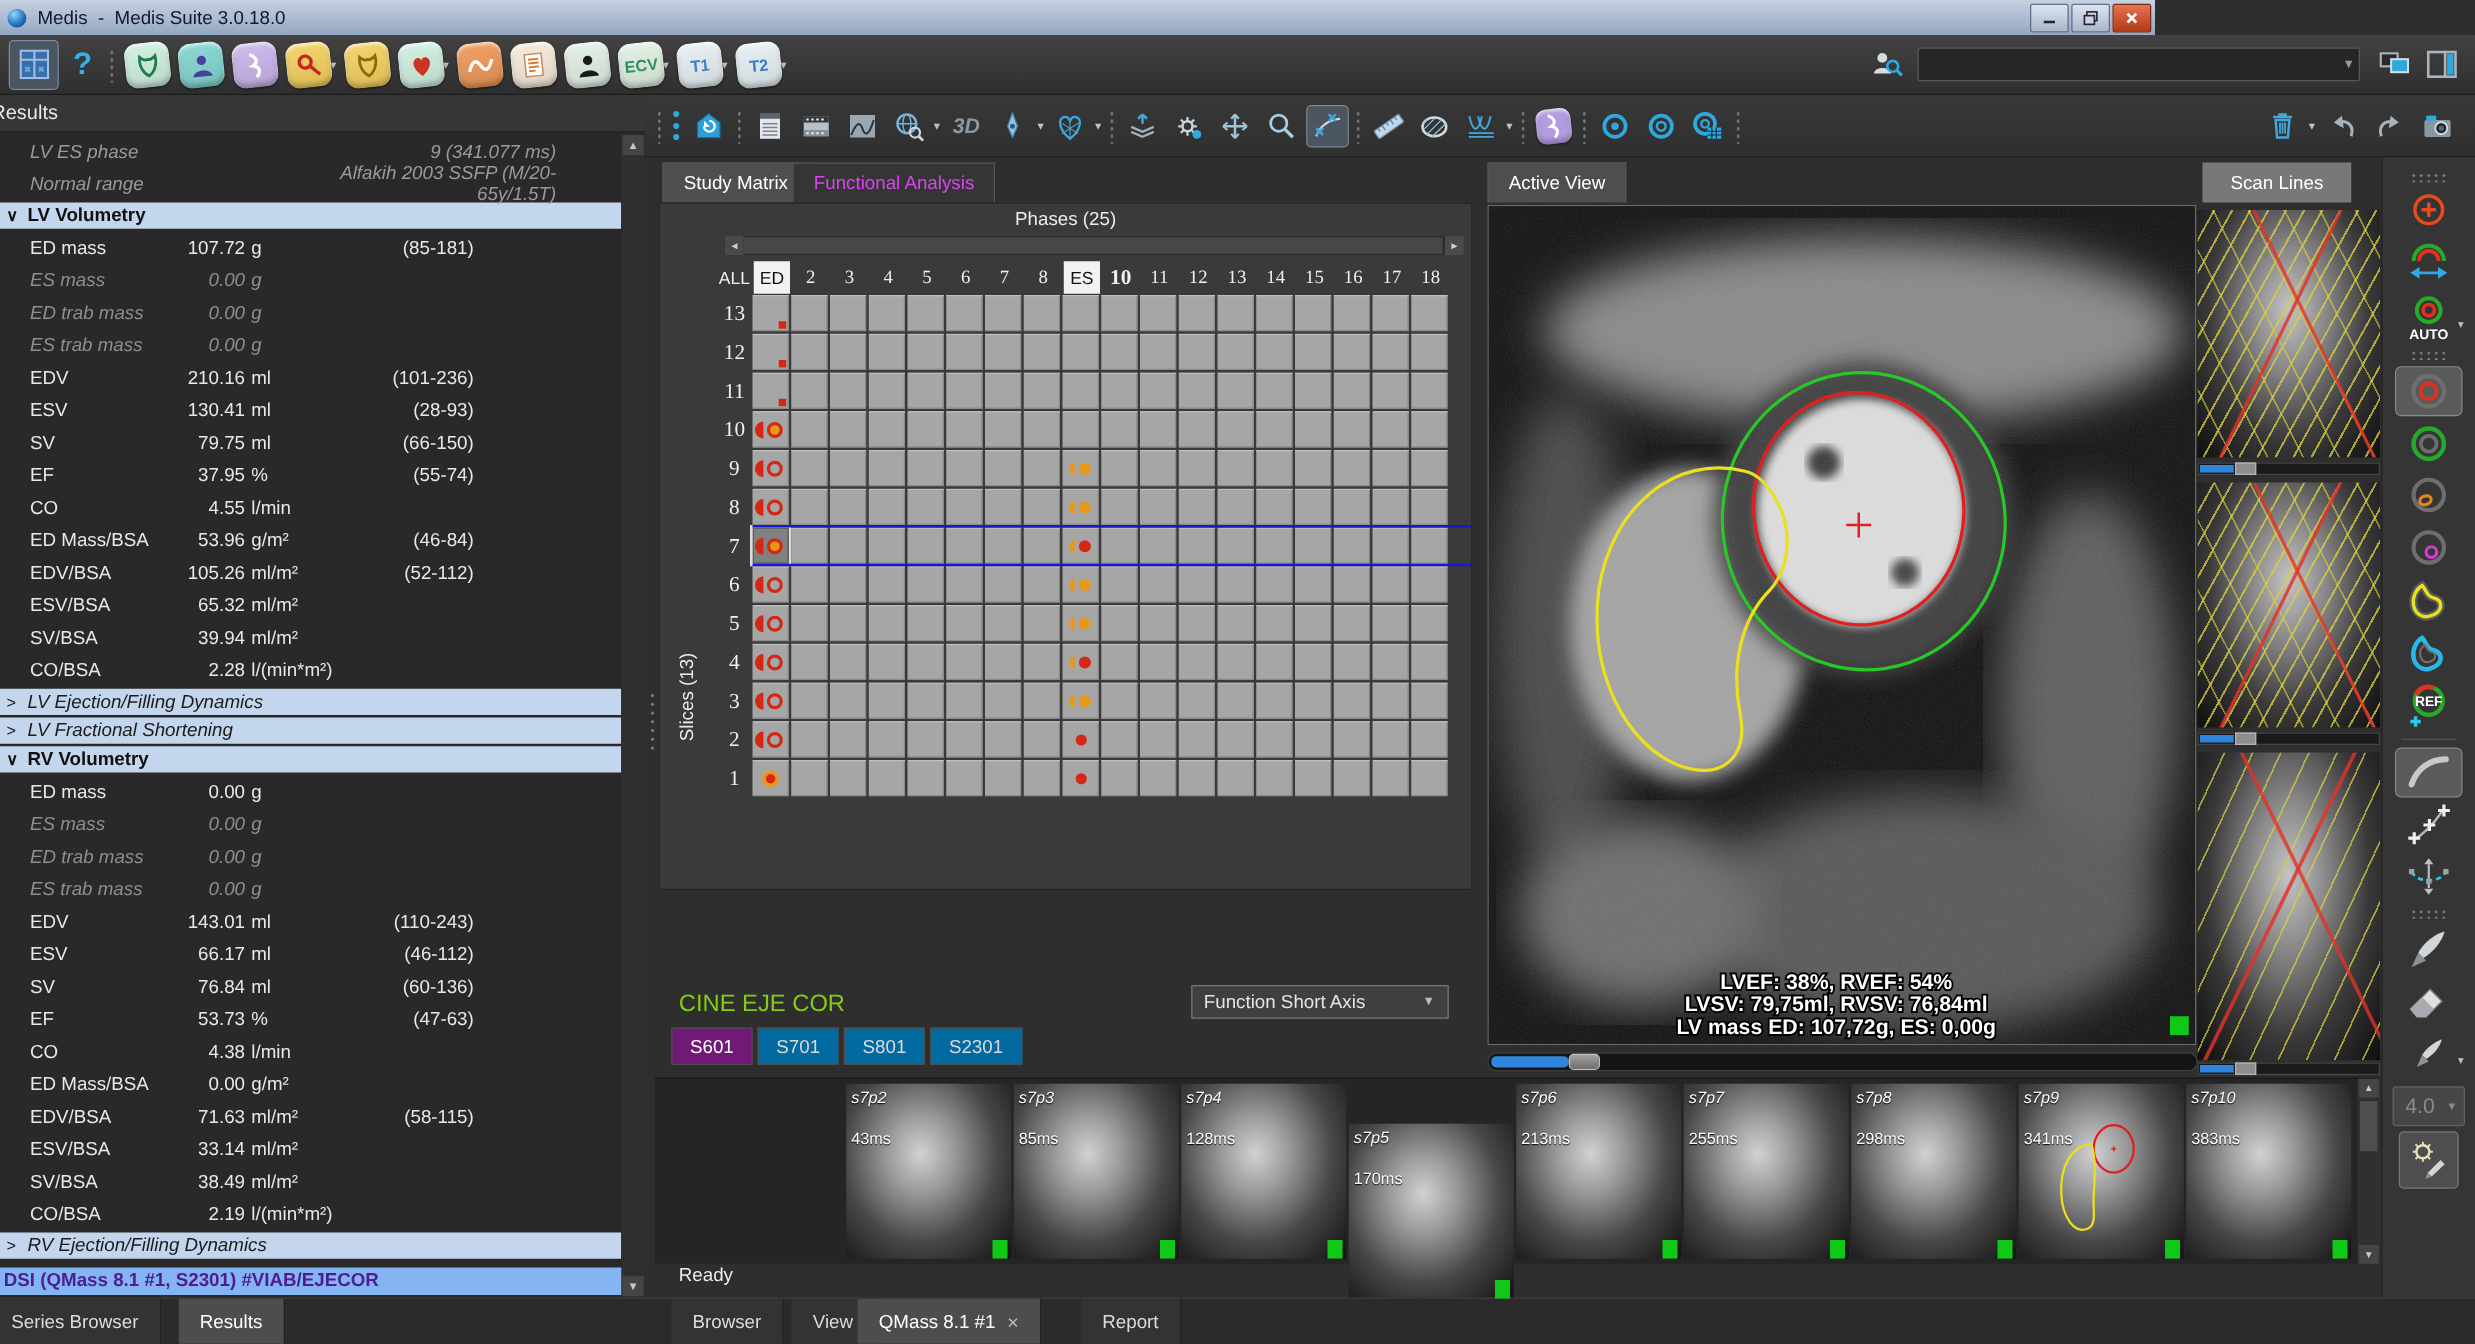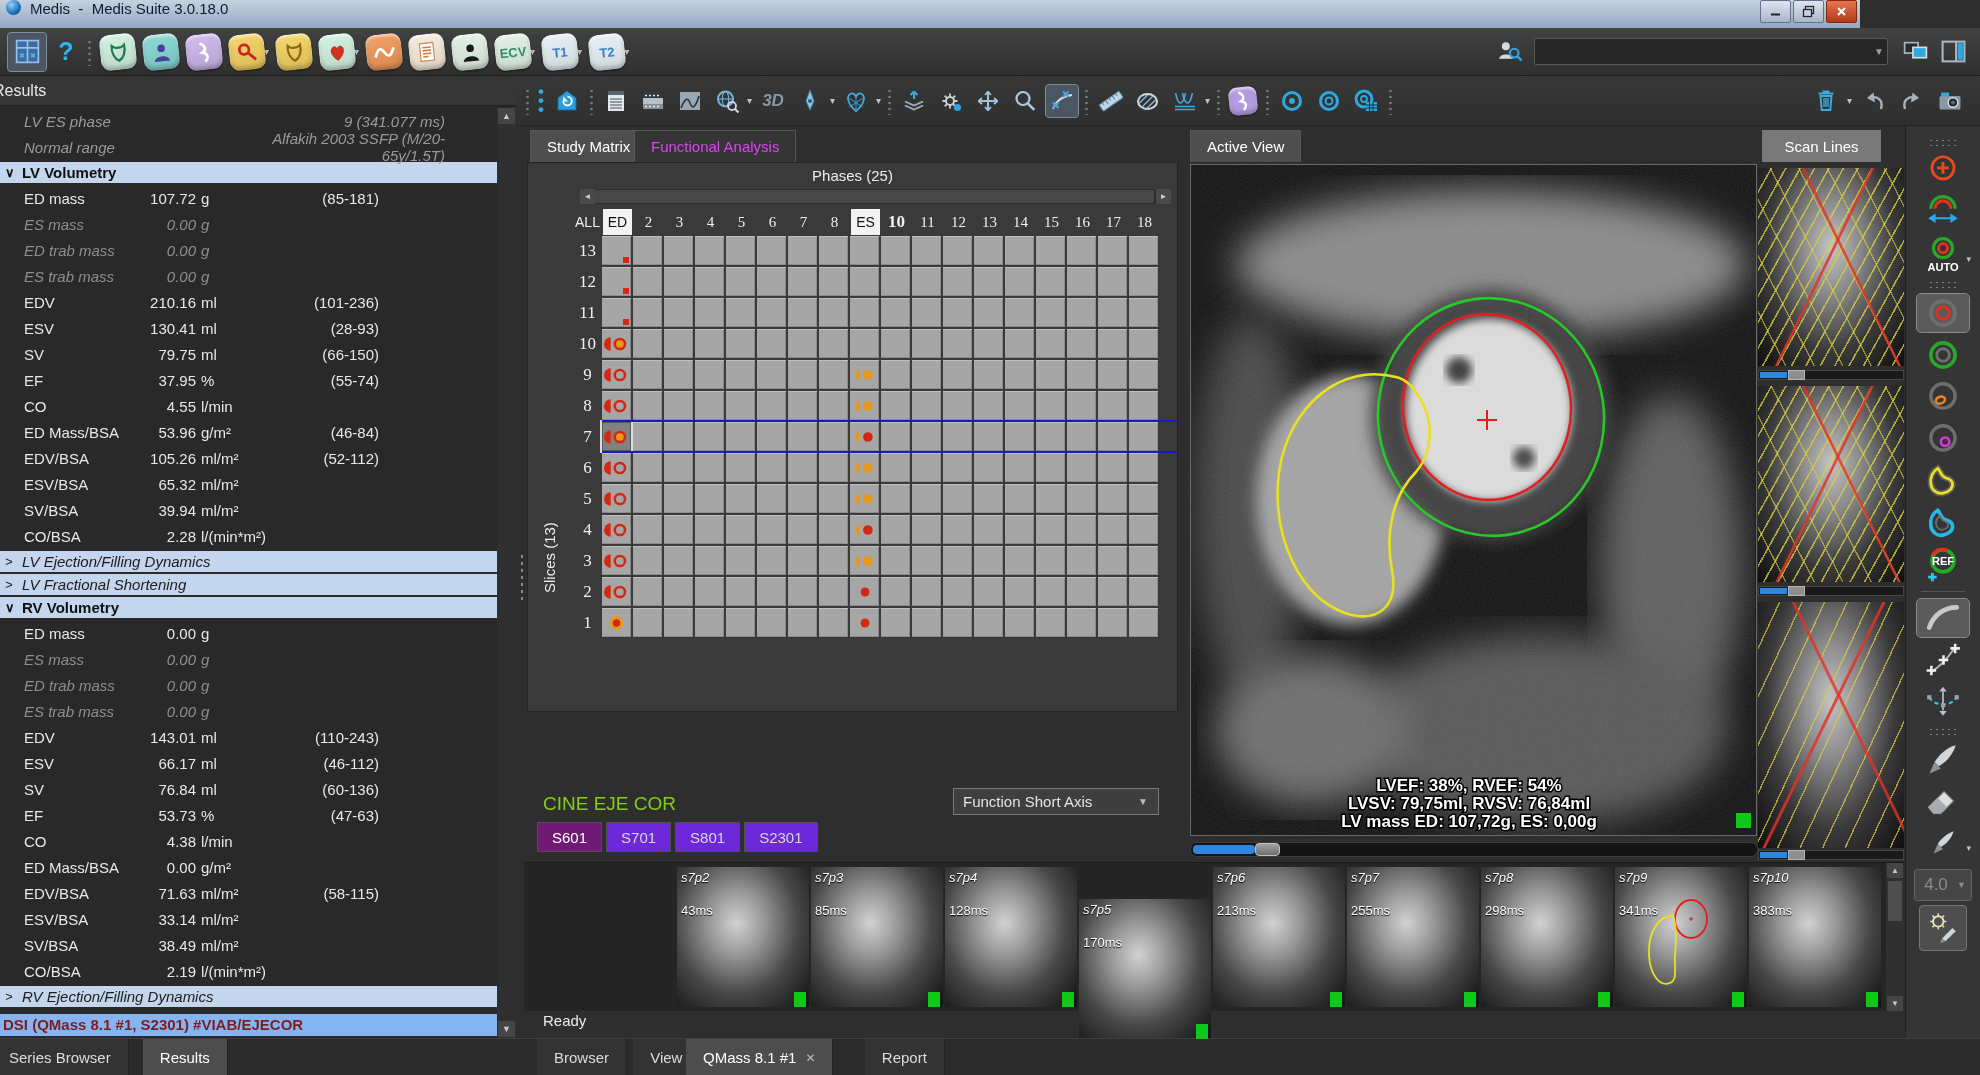--- a/index.html
+++ b/index.html
@@ -1,22 +1,22 @@
 <!DOCTYPE html>
 <html><head>
 <meta charset="utf-8">
 <style>
   html,body{margin:0;padding:0}
   body{width:1980px;height:1075px;overflow:hidden;position:relative;background:#2e2e2e;
        font-family:"Liberation Sans",sans-serif;color:#ddd;-webkit-font-smoothing:antialiased}
 
   
-  .titlebar{position:absolute;left:0;top:0;width:1860px;height:28px;
+  .titlebar{position:absolute;left:0;top:0;width:1724px;height:28px;
     background:linear-gradient(#c6d1e0,#93a7c3);border-bottom:1px solid #5f7294;
-    display:flex;align-items:flex-start}
+    display:flex;align-items:center}
   .title-logo{width:15px;height:15px;border-radius:50%;margin-left:6px;
     background:radial-gradient(circle at 35% 30%,#8fd4ff,#1d6fb8 60%,#0c3a6a)}
   .title-text{color:#101a30;font-size:15px;margin-left:9px;white-space:pre}
   .winbtns{margin-left:auto;display:flex;gap:2px;margin-right:3px}
   .winbtn{width:29px;height:21px;border:1px solid #62708c;border-radius:2px;
     background:linear-gradient(#dde4ee,#a9b6ca);display:flex;align-items:center;justify-content:center}
   .winbtn.close{background:linear-gradient(#e87450,#b23a1a);border-color:#7c2a12}
   .winbtn svg{width:13px;height:13px}
 
   
@@ -53,21 +53,21 @@
   .sect .chev{margin-left:5px;width:17px;font-size:13px;font-weight:bold}
   .sect.open .st{font-weight:bold}
   .sect.closed{color:#1c1c1c}
   .sect.closed .st,.sect.closed .chev{font-style:italic;font-weight:normal}
   .rrow{display:flex;height:26px;align-items:center;font-size:15px;color:#e8e8e8}
   .rrow .lab{margin-left:24px;width:108px}
   .rrow .num{width:64px;text-align:right}
   .rrow .unit{width:98px;padding-left:5px}
   .rrow .rng{width:80px;text-align:right}
   .rrow.dim{color:#8e8e8e;font-style:italic}
-  .selrow{position:absolute;left:0;top:938px;width:575px;height:22px;background:#85b4f2;color:#7f1d1d;
+  .selrow{position:absolute;left:0;top:938px;width:575px;height:22px;background:#85b4f2;color:#4c1d95;
     font-weight:bold;font-size:15px;line-height:21px;padding-left:3px;white-space:nowrap;overflow:hidden;box-sizing:border-box}
   .vscroll{position:absolute;right:0;top:32px;width:19px;bottom:0;background:#2f2f2f}
   .vbtn{position:absolute;left:1px;width:17px;height:16px;background:#454545;color:#c8c8c8;
     font-size:9px;text-align:center;line-height:16px}
   .vsplit{position:absolute;left:519px;top:553px;width:6px;height:48px;
     background-image:radial-gradient(#8a8a8a 1px,transparent 1.3px);background-size:6px 7px}
 
   
   .qtoolbar{position:absolute;left:516px;top:76px;width:1464px;height:50px;
     background:linear-gradient(#383838,#2f2f2f);border-bottom:1px solid #222;
@@ -114,21 +114,21 @@
   .mk-sq{position:absolute;right:2px;bottom:2px;width:6px;height:6px;background:#d42814}
   .mx-slices{position:absolute;left:13px;top:270px;height:160px;writing-mode:vertical-rl;
     transform:rotate(180deg);color:#ececec;font-size:15px;white-space:nowrap}
   .cine-label{position:absolute;left:543px;top:793px;font-size:19px;color:#84cc16}
   .dropdown{position:absolute;left:953px;top:788px;width:206px;height:27px;background:#3f3f3f;
     border:1px solid #7a7a7a;display:flex;align-items:center;box-sizing:border-box}
   .dropdown .dd-text{flex:1;padding-left:9px;font-size:15px;color:#e4e4e4}
   .dropdown .dd-caret{width:20px;color:#bbb;font-size:10px}
   .stabs{position:absolute;left:537px;top:822px;display:flex;gap:4px}
   .stab{height:30px;padding:0 14px;display:flex;align-items:center;font-size:15px;
-    background:#6d28d9;border:1px solid #4e4e4e;color:#d8d8d8;box-sizing:border-box}
+    background:#0369a1;border:1px solid #4e4e4e;color:#d8d8d8;box-sizing:border-box}
   .stab.active{background:#701a75;color:#fff}
 
   
   .mri-wrap{position:absolute;left:1190px;top:164px;width:565px;height:670px;border:1px solid #6a6a6a;
     background:#101010;box-sizing:content-box}
   .hslider{position:absolute;left:1190px;top:842px;width:566px;height:13px;background:#141414;
     border:1px solid #3c3c3c;border-radius:7px}
   .hslider .fill{position:absolute;left:2px;top:2px;bottom:2px;width:62px;background:#2f86dc;border-radius:4px}
   .hslider .knob{position:absolute;left:64px;top:0;width:25px;height:100%;
     background:linear-gradient(#a2a2a2,#6e6e6e);border:1px solid #c0c0c0;border-radius:4px;box-sizing:border-box}

